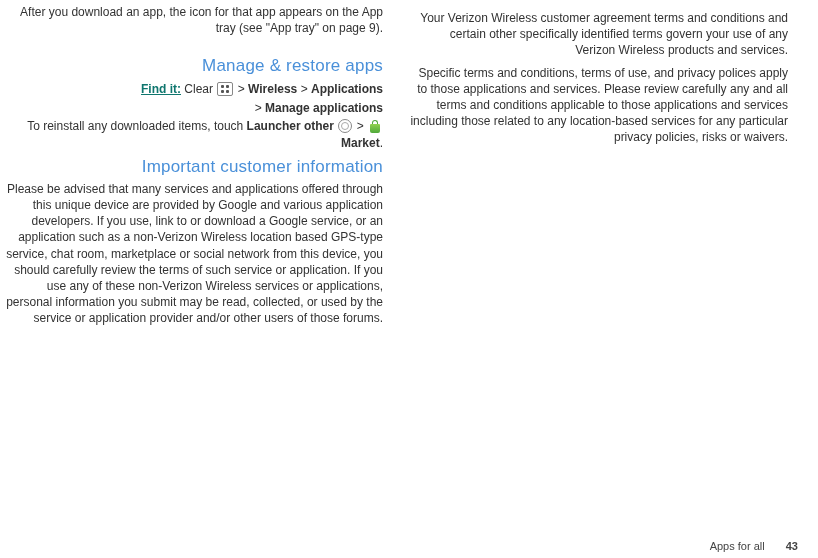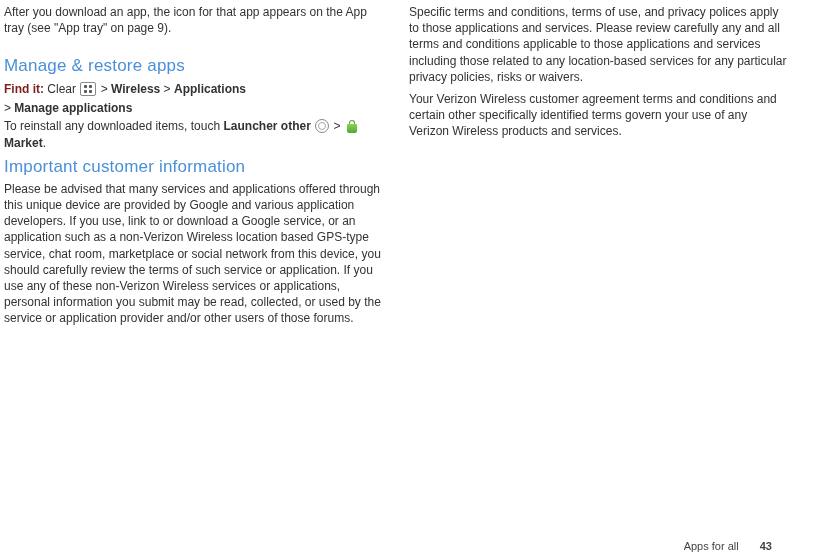--- a/index.html
+++ b/index.html
@@ -13,33 +13,34 @@
       position: relative;
       padding: 4px 30px 20px 4px;
     }
     .columns {
       display: flex;
       gap: 26px;
     }
     .col {
       flex: 1;
       min-width: 0;
+      text-align: right;
     }
     p { line-height: 1.35; margin-bottom: 6px; }
     .para-intro { margin-bottom: 10px; }
     .h2-blue {
       color: #4a90d9;
       font-size: 17px;
       font-weight: normal;
       margin-bottom: 4px;
       margin-top: 20px;
       letter-spacing: 0.2px;
     }
     .findit-line { margin-bottom: 1px; line-height: 1.5; }
-    .findit-label { color: #7f1d1d; font-weight: bold; }
+    .findit-label { color: #0f766e; font-weight: bold; text-decoration: underline; }
     .bold { font-weight: bold; }
     .iconbox {
       display: inline-block;
       border: 1px solid #888;
       border-radius: 2px;
       width: 16px;
       height: 14px;
       vertical-align: -3px;
       position: relative;
       margin: 0 1px;
@@ -94,21 +95,21 @@
       top: 1px; left: 4px;
       width: 6px; height: 4px;
       border: 1px solid #4fa83a;
       border-bottom: none;
       border-radius: 3px 3px 0 0;
     }
     .section-gap { margin-top: 4px; }
     .footer {
       position: absolute;
       bottom: 6px;
-      right: 46px;
+      right: 20px;
       font-size: 11px;
       color: #444;
       margin-left: 32px;
     }
     .footer .pagenum { font-weight: bold; margin-left: 18px; }
   </style>
 </head>
 <body>
 
 <div class="columns">
@@ -135,21 +136,21 @@
       <span class="circleicon"><span class="ring"></span></span><span>  &gt;  </span><span class="bagicon"><span class="handle"></span><span class="bag"></span></span>
       <span class="bold">Market</span><span>.</span>
     </p>
 
     <div class="h2-blue section-gap">Important customer information</div>
 
     <p>Please be advised that many services and applications offered through this unique device are provided by Google and various application developers. If you use, link to or download a Google service, or an application such as a non-Verizon Wireless location based GPS-type service, chat room, marketplace or social network from this device, you should carefully review the terms of such service or application. If you use any of these non-Verizon Wireless services or applications, personal information you submit may be read, collected, or used by the service or application provider and/or other users of those forums.</p>
   </div>
 
   <div class="col">
+    <p style="margin-top:6px;">Your Verizon Wireless customer agreement terms and conditions and certain other specifically identified terms govern your use of any Verizon Wireless products and services.</p>
     <p>Specific terms and conditions, terms of use, and privacy polices apply to those applications and services. Please review carefully any and all terms and conditions applicable to those applications and services including those related to any location-based services for any particular privacy policies, risks or waivers.</p>
-    <p style="margin-top:6px;">Your Verizon Wireless customer agreement terms and conditions and certain other specifically identified terms govern your use of any Verizon Wireless products and services.</p>
   </div>
 </div>
 
 <div class="footer">
   <span>Apps for all</span>
   <span class="pagenum">43</span>
 </div>
 
 </body></html>

